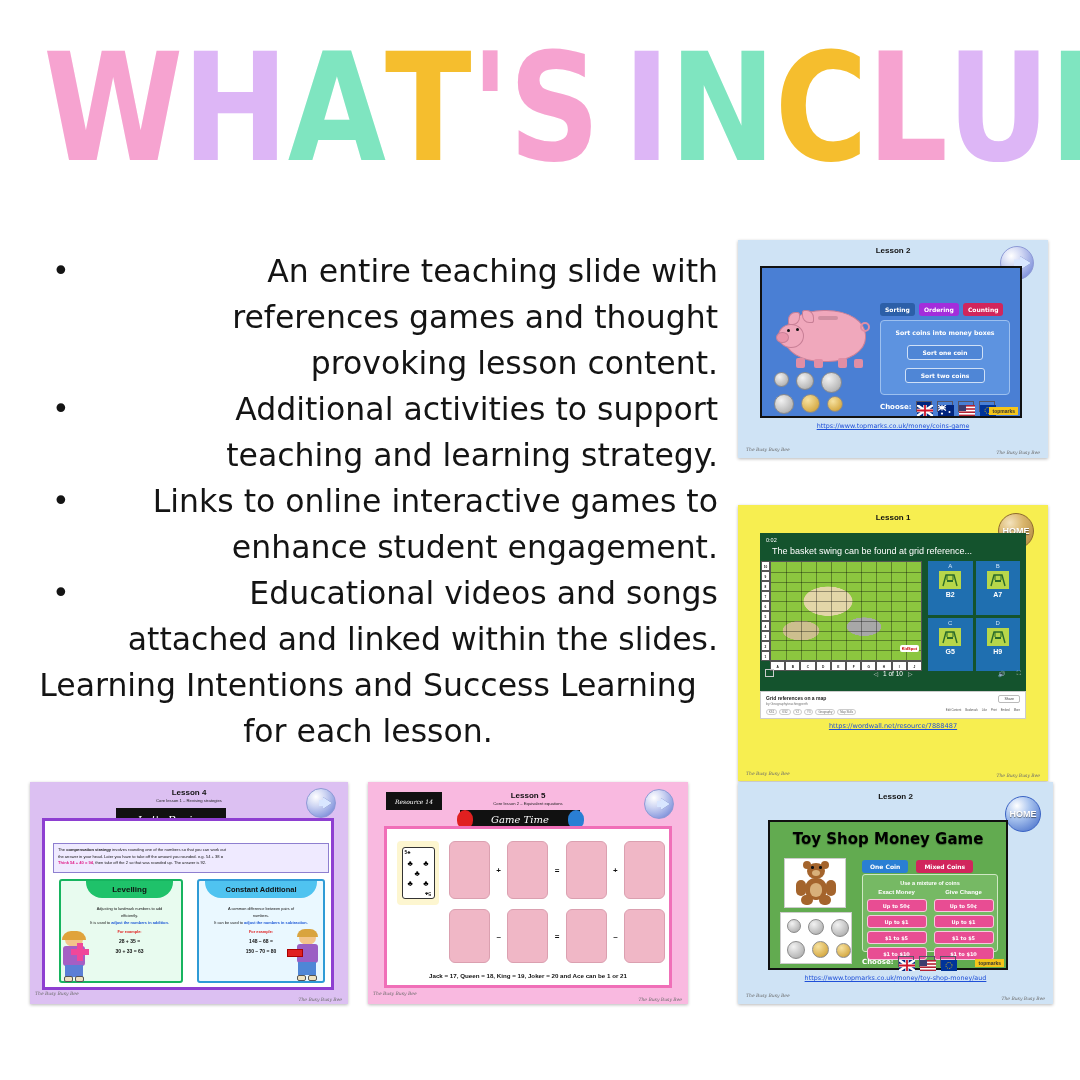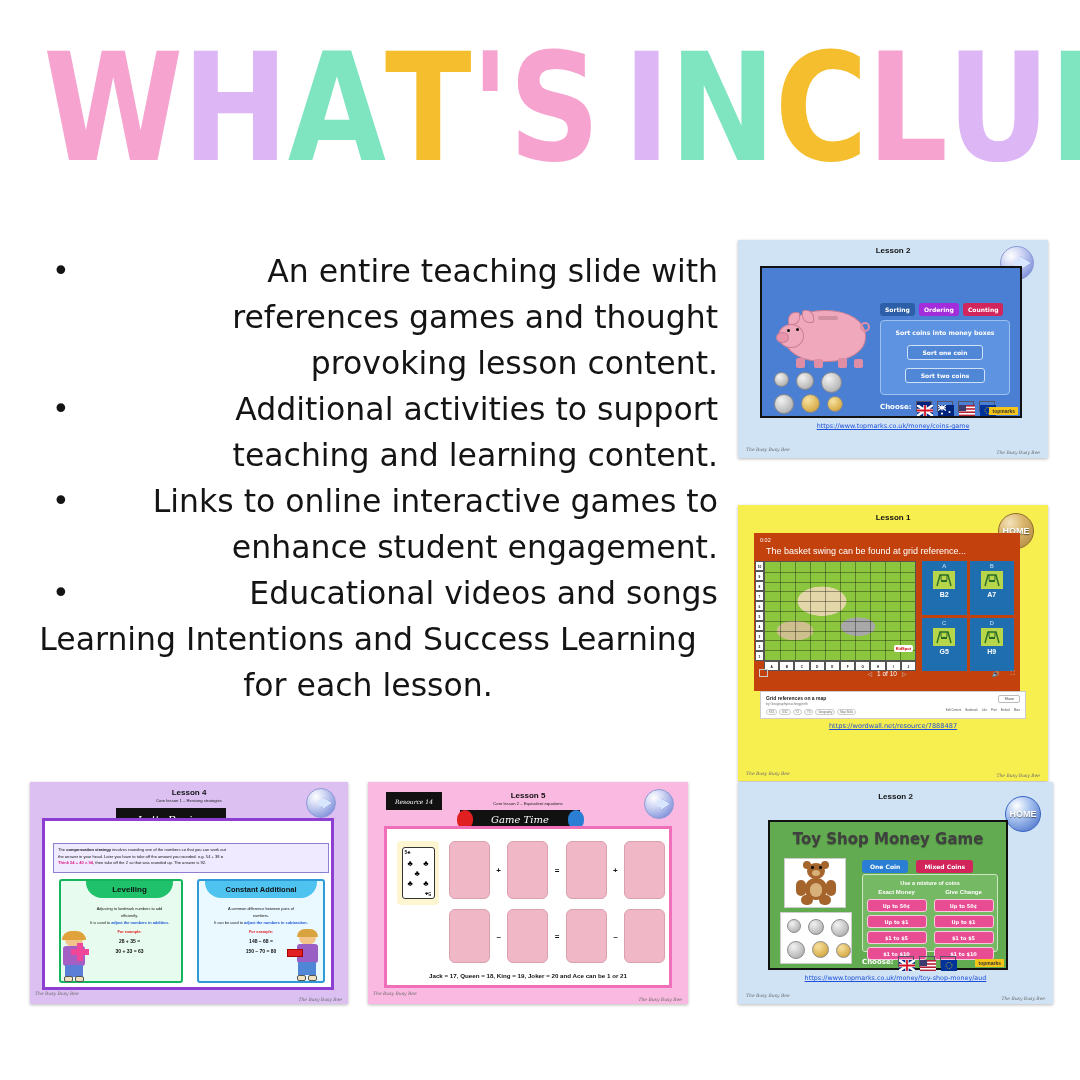--- a/index.html
+++ b/index.html
@@ -99,21 +99,21 @@
   .tabBtn { border-radius:3px; color:#fff; font-weight:700; text-align:center;
             font-family:"DejaVu Sans", sans-serif; }
   .panelBox { background:#5d93e0; border:1px solid #9dc0ef; border-radius:4px; }
   .panelTxt { text-align:center; color:#fff; font-weight:700; font-family:"DejaVu Sans", sans-serif; }
   .panelBtn { background:#4f86d6; border:1px solid #cfe0f7; border-radius:3px; color:#fff;
               font-weight:700; text-align:center; font-family:"DejaVu Sans", sans-serif; }
   .flag { border:0.5px solid #556; }
 
   
   #t-wordwall { left:738px; top:505px; width:310px; height:276px; background:#f7ee50; }
-  #t-wordwall .inner { position:absolute; left:16px; top:28px; width:266px; height:158px; background:#c2410c; }
+  #t-wordwall .inner { position:absolute; left:22px; top:28px; width:266px; height:158px; background:#14532d; }
   .wwQ { color:#fff; font-family:"Liberation Sans", sans-serif; }
   .ansTile { background:#1f6fb0; display:flex; flex-direction:column; align-items:center; }
   .ansLetter { color:#cfe4f7; }
   .ansCode { color:#fff; font-weight:700; }
   .swingIcon { background:#b7d64a; display:flex; align-items:center; justify-content:center; }
 
   
   #t-lesson4 { left:30px; top:782px; width:318px; height:222px; background:#dcc0f2; }
   #t-lesson4 .frame { position:absolute; left:12px; top:36px; width:292px; height:172px; background:#fff; border:3px solid #8e3fd1; }
   .blackBanner { background:#111; display:flex; align-items:center; justify-content:center; }
@@ -126,21 +126,21 @@
   
   #t-lesson5 { left:368px; top:782px; width:320px; height:222px; background:#f9b9e0; }
   #t-lesson5 .frame { position:absolute; left:16px; top:44px; width:288px; height:162px; background:#fff; border:3px solid #f06fb8; }
   .cardSlot { background:#f0b7c6; border:1px solid #dba0b0; border-radius:6px; }
   .playingCard { background:#fff; border:1px solid #333; border-radius:3px; position:relative; }
   .pawn { position:absolute; border-radius:50% 50% 40% 40%; }
 
   
   #t-toyshop { left:738px; top:782px; width:315px; height:222px; background:#cfe3f5; }
   #t-toyshop .inner { position:absolute; left:30px; top:38px; width:240px; height:150px; background:#62ab50; border:2px solid #111; }
-  .tsTitle { text-align:center; color:#404040; font-weight:700; font-family:"DejaVu Sans", sans-serif;
+  .tsTitle { text-align:center; color:#000000; font-weight:700; font-family:"DejaVu Sans", sans-serif;
              text-shadow:0 1px 1px rgba(0,0,0,.35); }
   .tsTab { border-radius:3px; text-align:center; color:#fff; font-weight:700;
            font-family:"DejaVu Sans", sans-serif; }
   .tsPanel { background:#76b964; border:1px solid #cfe8c4; border-radius:3px; }
   .tsBtn { background:#e84d93; border:1px solid #f7c8de; border-radius:3px; text-align:center;
            color:#fff; font-weight:700; font-family:"DejaVu Sans", sans-serif; }
 </style>
 </head>
 <body>
 
@@ -160,33 +160,37 @@
       <div class="row">
         <div class="bullet"></div>
         <div class="txt">provoking lesson content.</div>
       </div>
       <div class="row">
         <div class="bullet">•</div>
         <div class="txt">Additional activities to support</div>
       </div>
       <div class="row">
         <div class="bullet"></div>
-        <div class="txt">teaching and learning content.</div>
+        <div class="txt">teaching and learning strategy.</div>
       </div>
       <div class="row">
         <div class="bullet">•</div>
         <div class="txt">Links to online interactive games to</div>
       </div>
       <div class="row">
         <div class="bullet"></div>
         <div class="txt">enhance student engagement.</div>
       </div>
       <div class="row">
         <div class="bullet">•</div>
         <div class="txt">Educational videos and songs</div>
+      </div>
+      <div class="row">
+        <div class="bullet"></div>
+        <div class="txt">attached and linked within the slides.</div>
       </div>
       <div class="row">
         <div class="plain" style="width: 100%;">Learning Intentions and Success Learning</div>
       </div>
       <div class="row">
         <div class="plain" style="width: 100%;">for each lesson.</div>
       </div>
     </div>
 
   <div class="thumb" id="t-coins">

